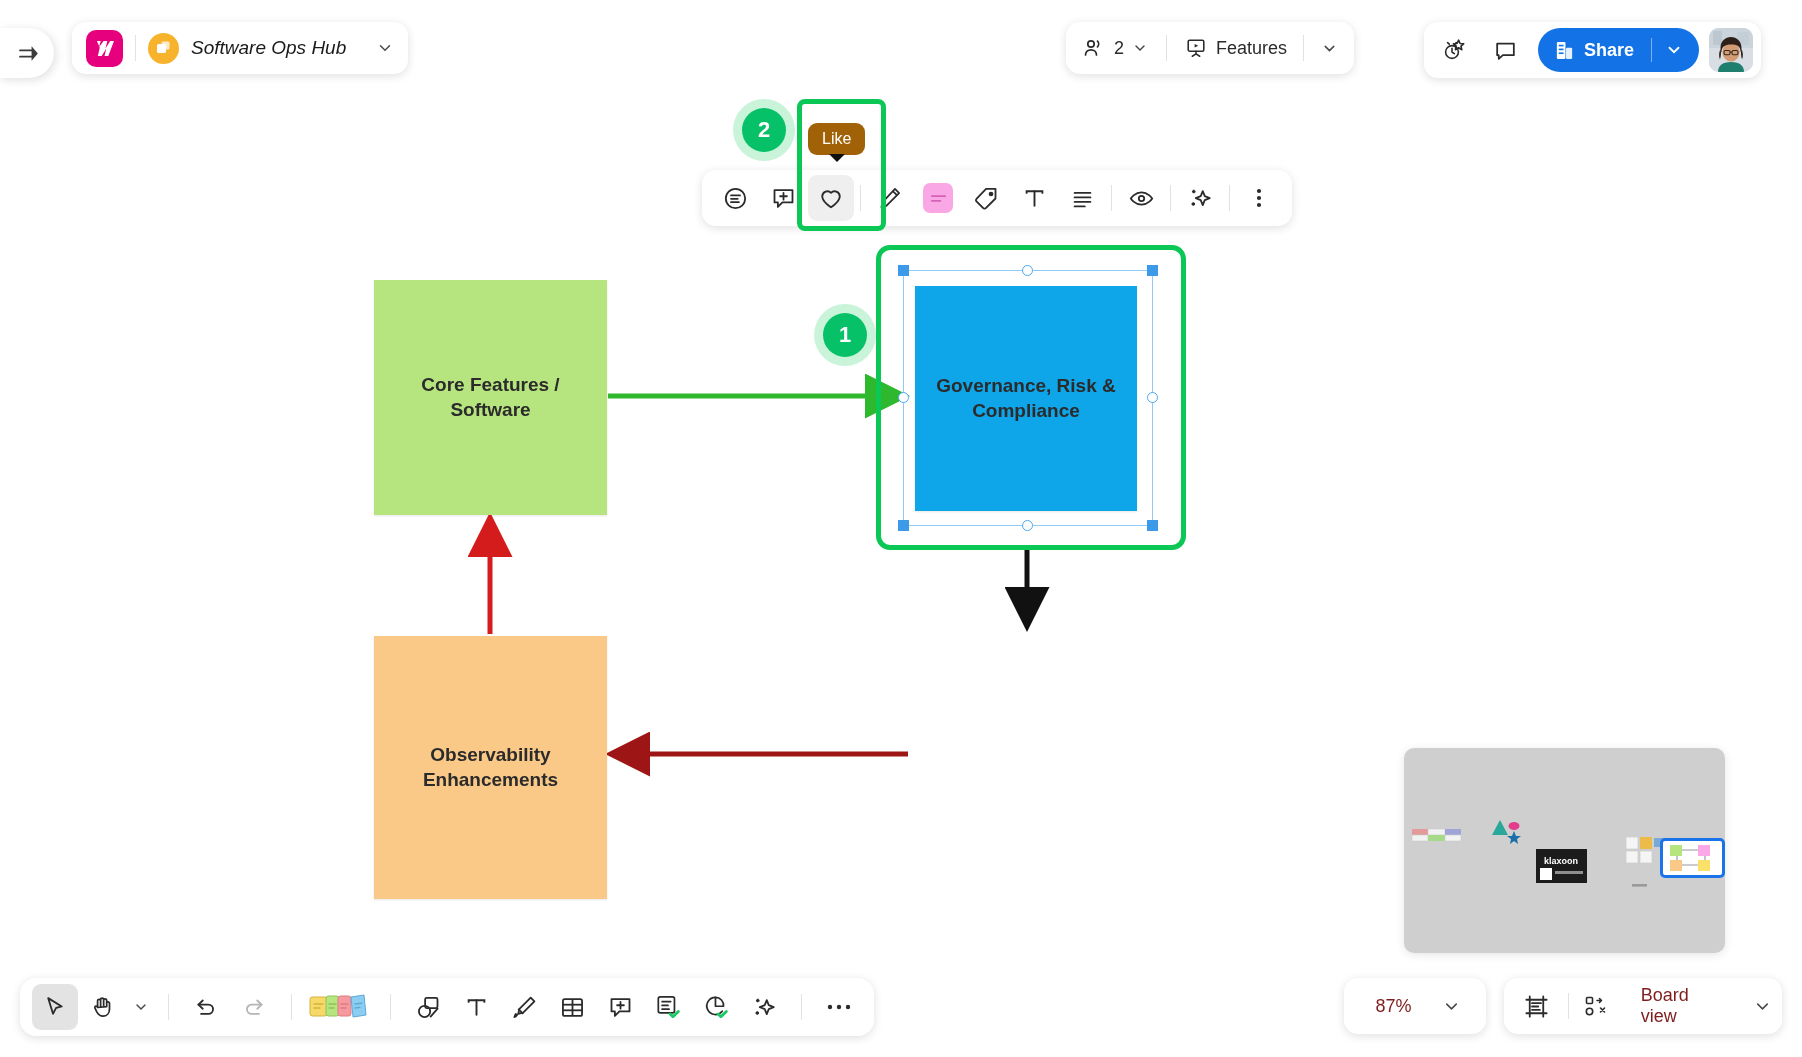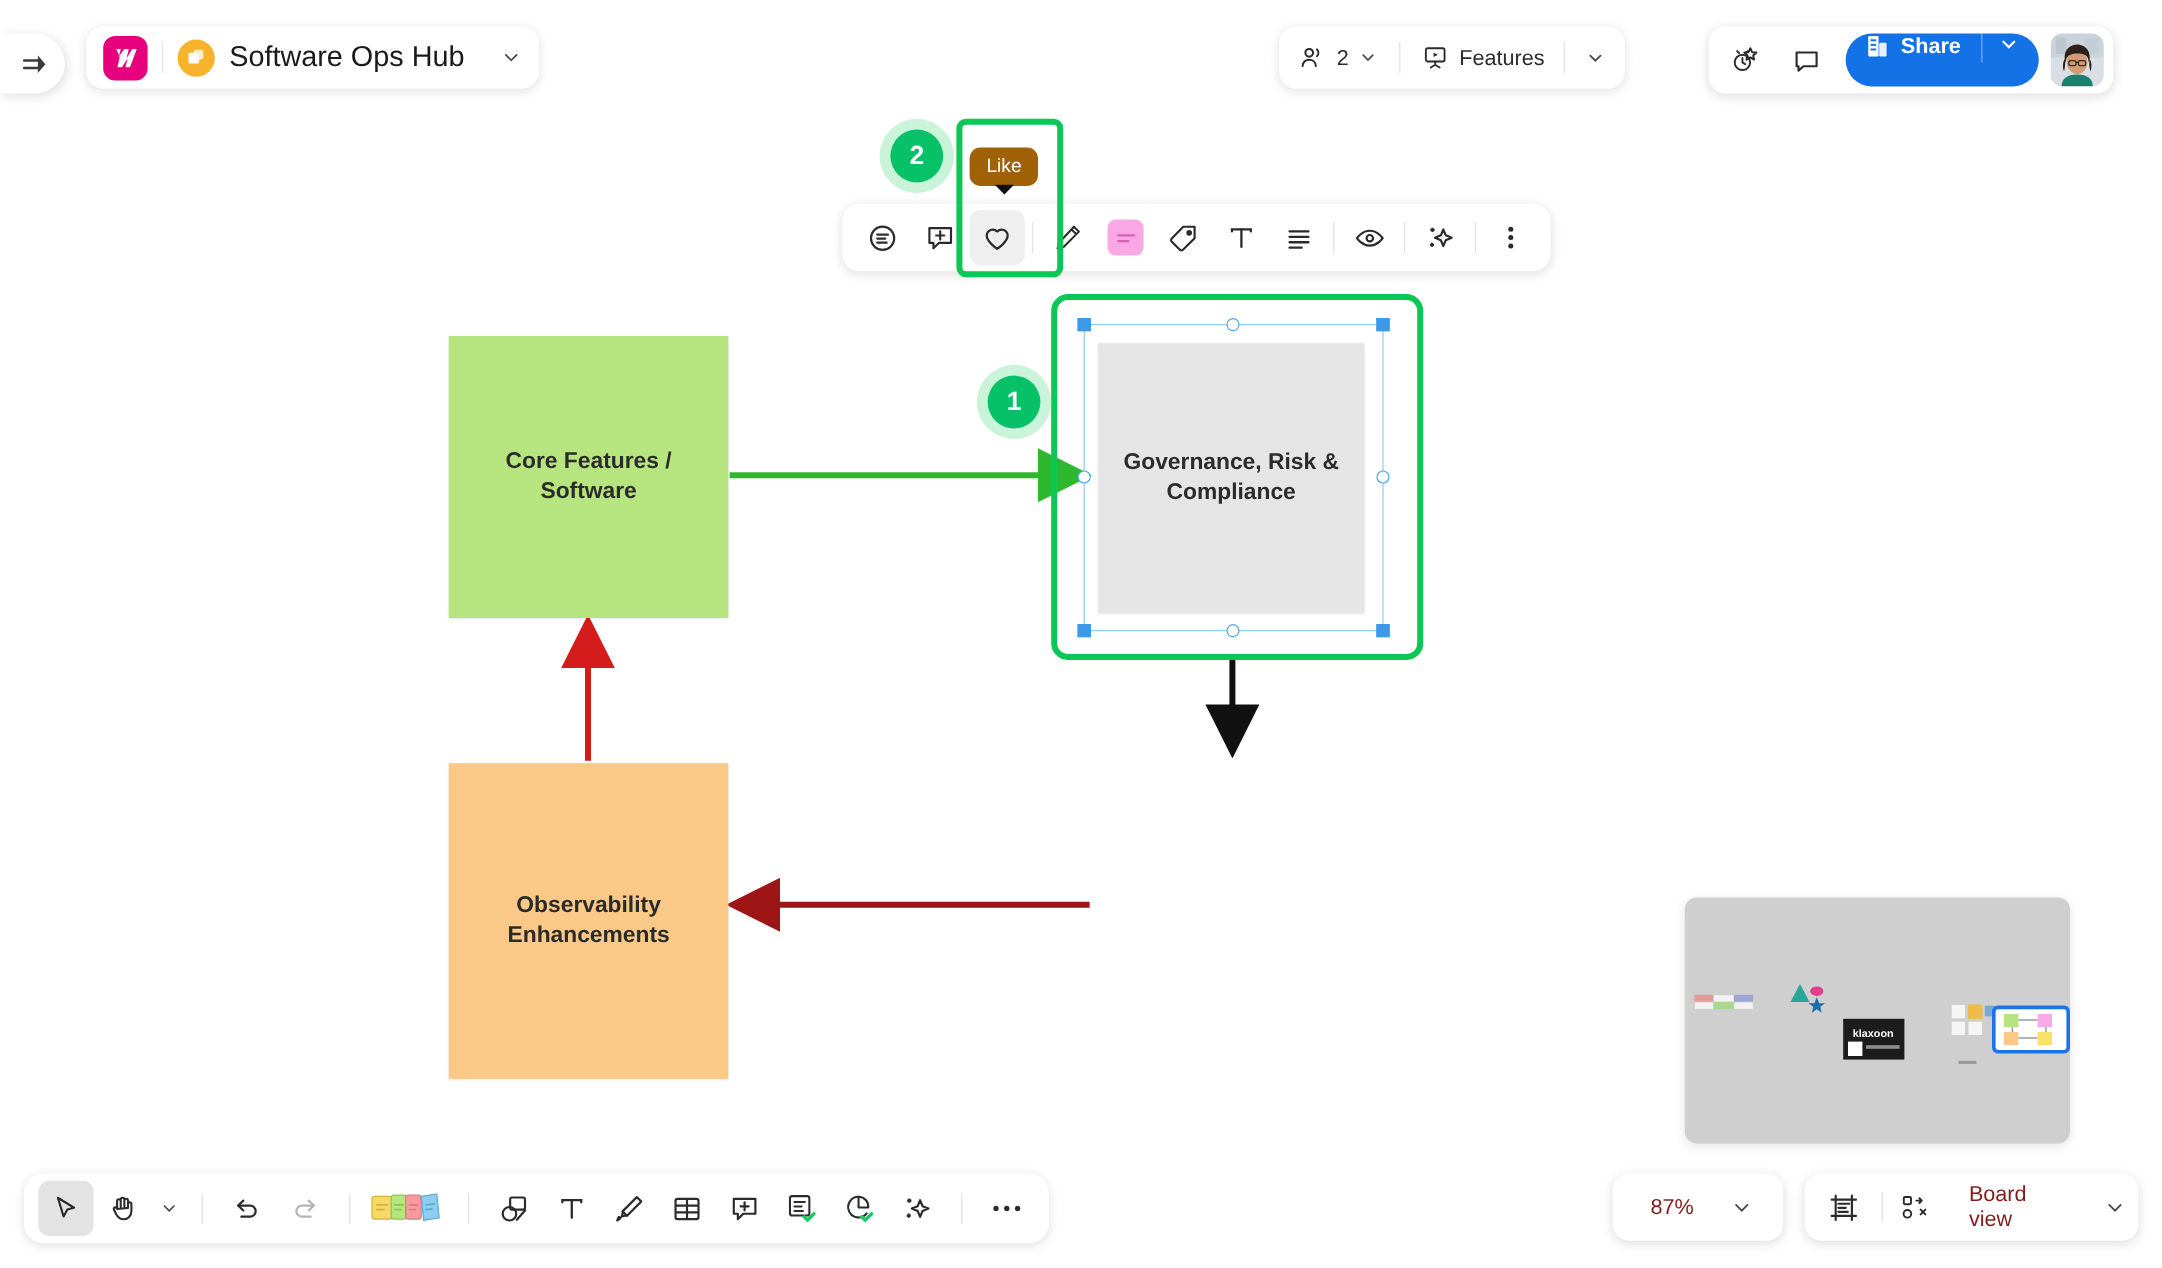--- a/index.html
+++ b/index.html
@@ -97,25 +97,25 @@
   }
   .miro-logo {
     width: 37px; height: 37px; border-radius: 10px;
     background: #e8views; background: #ed1e79; background:#e6007e;
     display: flex; align-items: center; justify-content: center;
   }
   .proj-ic {
     width: 31px; height: 31px; border-radius: 50%;
     background: #f7b32b; display: flex; align-items: center; justify-content: center;
   }
-  .board-title { font-size: 24px; color: #1a1a1a; font-weight: 400; }
+  .board-title { font-size: 19px; color: #1a1a1a; font-weight: 400; font-style: italic; }
 
   .btn-blue {
     height: 44px; border-radius: 22px; background: #1373e6;
-    color: #fff; display: flex; 
+    color: #fff; display: flex; align-items: center;
     padding: 0 6px 0 16px; gap: 9px; cursor: pointer;
     font-size: 18px; font-weight: bold;
   }
   .btn-blue .vrw { width: 1px; height: 24px; background: rgba(255,255,255,.45); margin: 0 2px 0 8px; }
   .avatar {
     width: 44px; height: 44px; border-radius: 10px;
     overflow: hidden; cursor: pointer; flex: none;
     background: #cfd6dd;
   }
 
@@ -183,21 +183,21 @@
 
       <line x1="908" y1="754" x2="615" y2="754" stroke="#9e1515" stroke-width="5" marker-end="url(#ah-dred)"></line>
 
       <line x1="490" y1="634" x2="490" y2="522" stroke="#d41c1c" stroke-width="5" marker-end="url(#ah-red)"></line>
     </svg>
 
     <div class="sticky" style="left:374px;top:280px;width:233px;height:235px;background:#b6e57f">
       <span>Core Features / Software</span>
     </div>
 
-    <div class="sticky" style="left:915px;top:286px;width:222px;height:225px;background:#e5e5e5">
+    <div class="sticky" style="left:915px;top:286px;width:222px;height:225px;background:#0ea5e9">
       <span>Governance, Risk &amp; Compliance</span>
     </div>
 
     <div class="sticky" style="left:374px;top:636px;width:233px;height:263px;background:#fac987">
       <span>Observability Enhancements</span>
     </div>
 
 
     <div class="sel-frame" style="left:903px;top:270px;width:250px;height:256px">
       <div class="h sq" style="left:-6px;top:-6px"></div>

